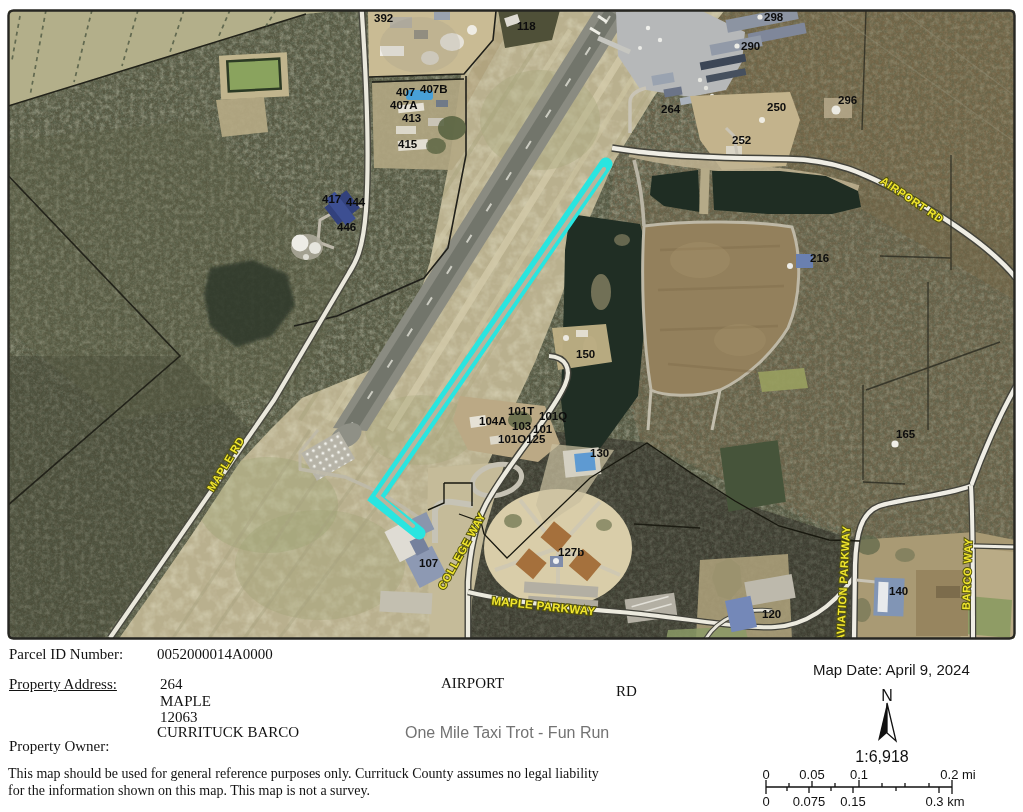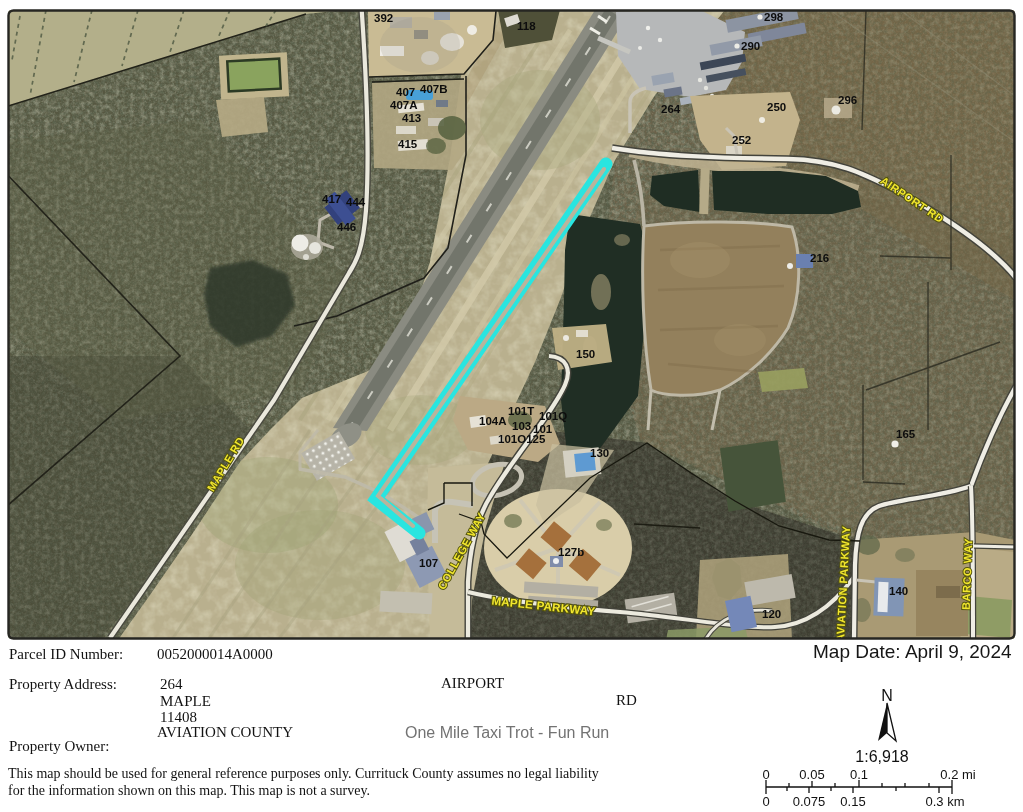--- a/index.html
+++ b/index.html
@@ -428,39 +428,39 @@
 
 <rect x="8.5" y="10.5" width="1006" height="628" rx="5" fill="none" stroke="#262622" stroke-width="2.4"></rect>
 </svg>
 
 <div style="position:absolute;left:0;top:640px;width:1023px;height:172px;background:#ffffff;">
 
 <div class="ser" style="left:9px;top:7px;">Parcel ID Number:</div>
 
 <div class="ser" style="left:157px;top:7px;">0052000014A0000</div>
 
-<div class="ser" style="left:9px;top:37px;">Property Address:</div>
+<div class="ser" style="left:9px;top:37px;text-decoration:underline;">Property Address:</div>
 
 <div class="ser" style="left:160px;top:37px;">264</div>
 
 <div class="ser" style="left:160px;top:54px;">MAPLE</div>
 
-<div class="ser" style="left:160px;top:70px;">11408</div>
+<div class="ser" style="left:160px;top:70px;">12063</div>
 
 <div class="ser" style="left:441px;top:36px;font-family:Liberation Serif, serif;">AIRPORT</div>
 
-<div class="ser" style="left:616px;top:53px;">RD</div>
+<div class="ser" style="left:616px;top:44px;">RD</div>
 
 <div class="ser" style="left:9px;top:99px;">Property Owner:</div>
 
-<div class="ser" style="left:157px;top:85px;">AVIATION COUNTY</div>
+<div class="ser" style="left:157px;top:85px;">CURRITUCK BARCO</div>
 
 <div class="san" style="left:405px;top:85px;font-size:16px;color:#737373;">One Mile Taxi Trot - Fun Run</div>
 
-<div class="san" style="left:813px;top:2px;font-size:19px;">Map Date: April 9, 2024</div>
+<div class="san" style="left:813px;top:22px;font-size:15px;">Map Date: April 9, 2024</div>
 
 <div class="ser" style="left:8px;top:126px;font-size:14px;line-height:16.5px;white-space:normal;width:620px;">This map should be used for general reference purposes only. Currituck County assumes no legal liability<br>for the information shown on this map. This map is not a survey.</div>
 
 <svg width="290" height="172" viewBox="0 0 290 172" style="position:absolute;left:733px;top:0;">
 
 <text x="154" y="61" text-anchor="middle" font-size="16" fill="#111">N</text>
 
 <polygon points="154,63 145,101 154,93" fill="#111"></polygon>
 <polygon points="154,63 163,101 154,93" fill="#fff" stroke="#111" stroke-width="1.3"></polygon>
 

